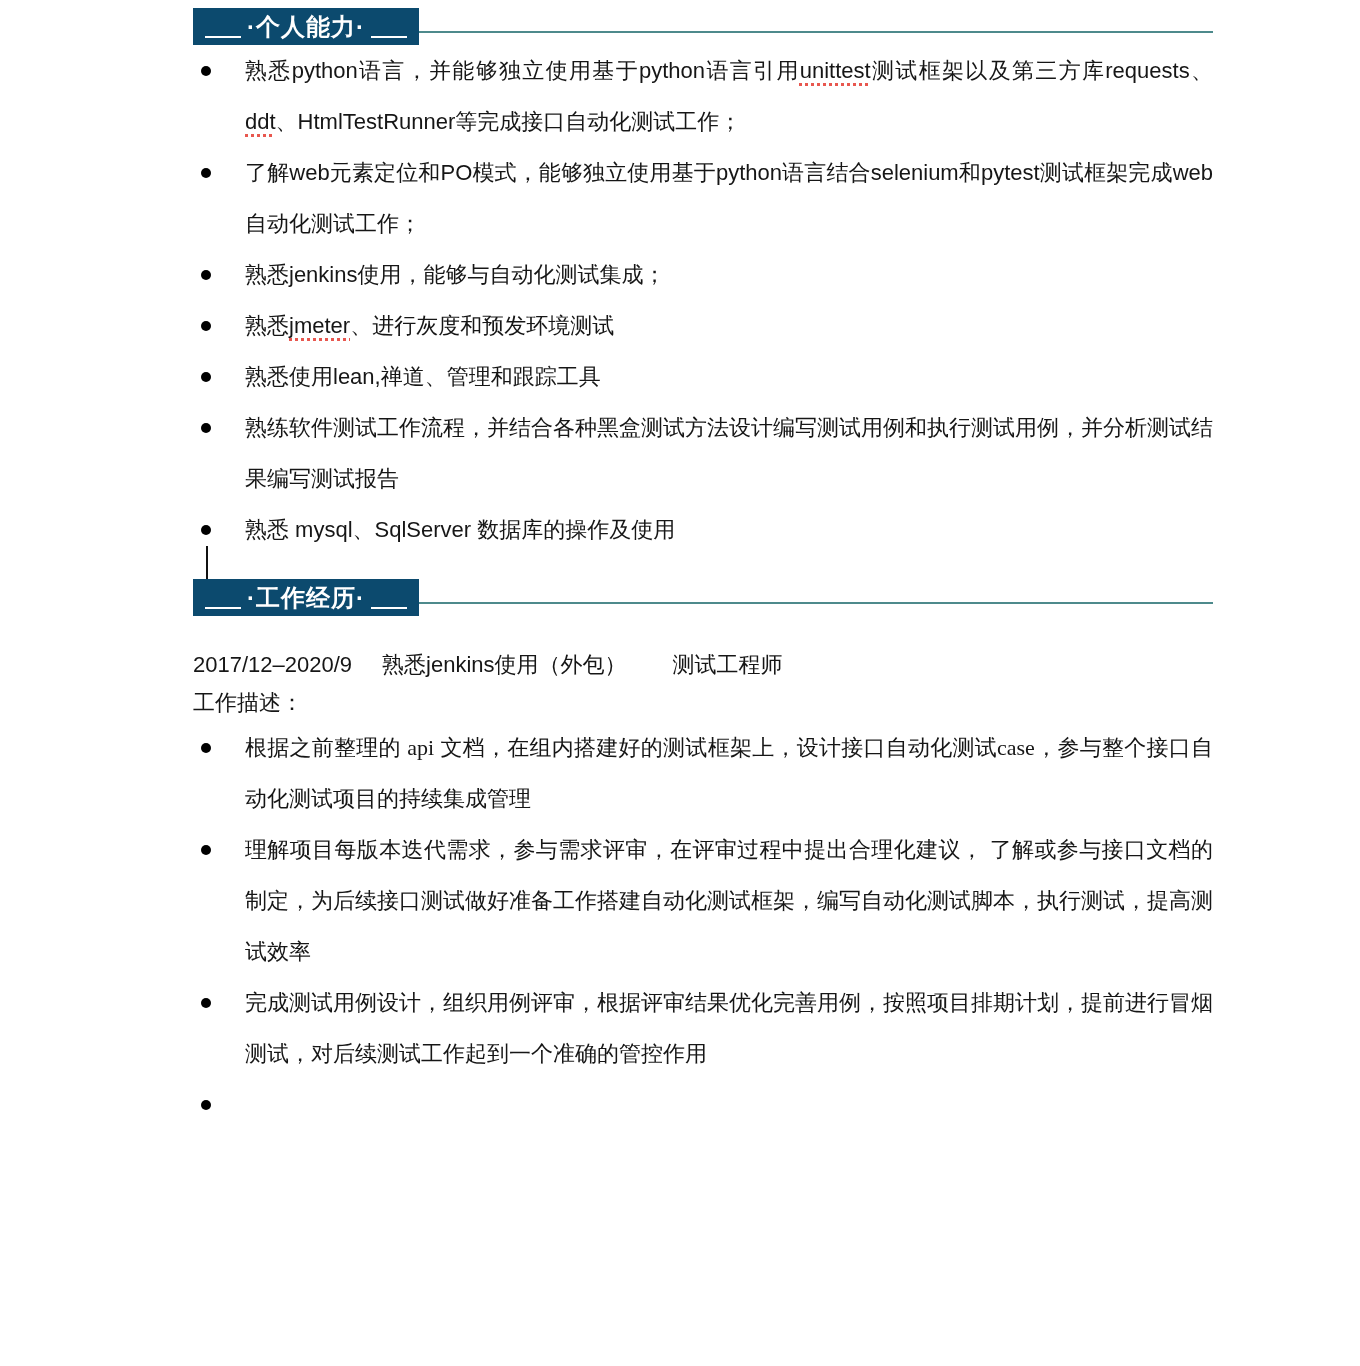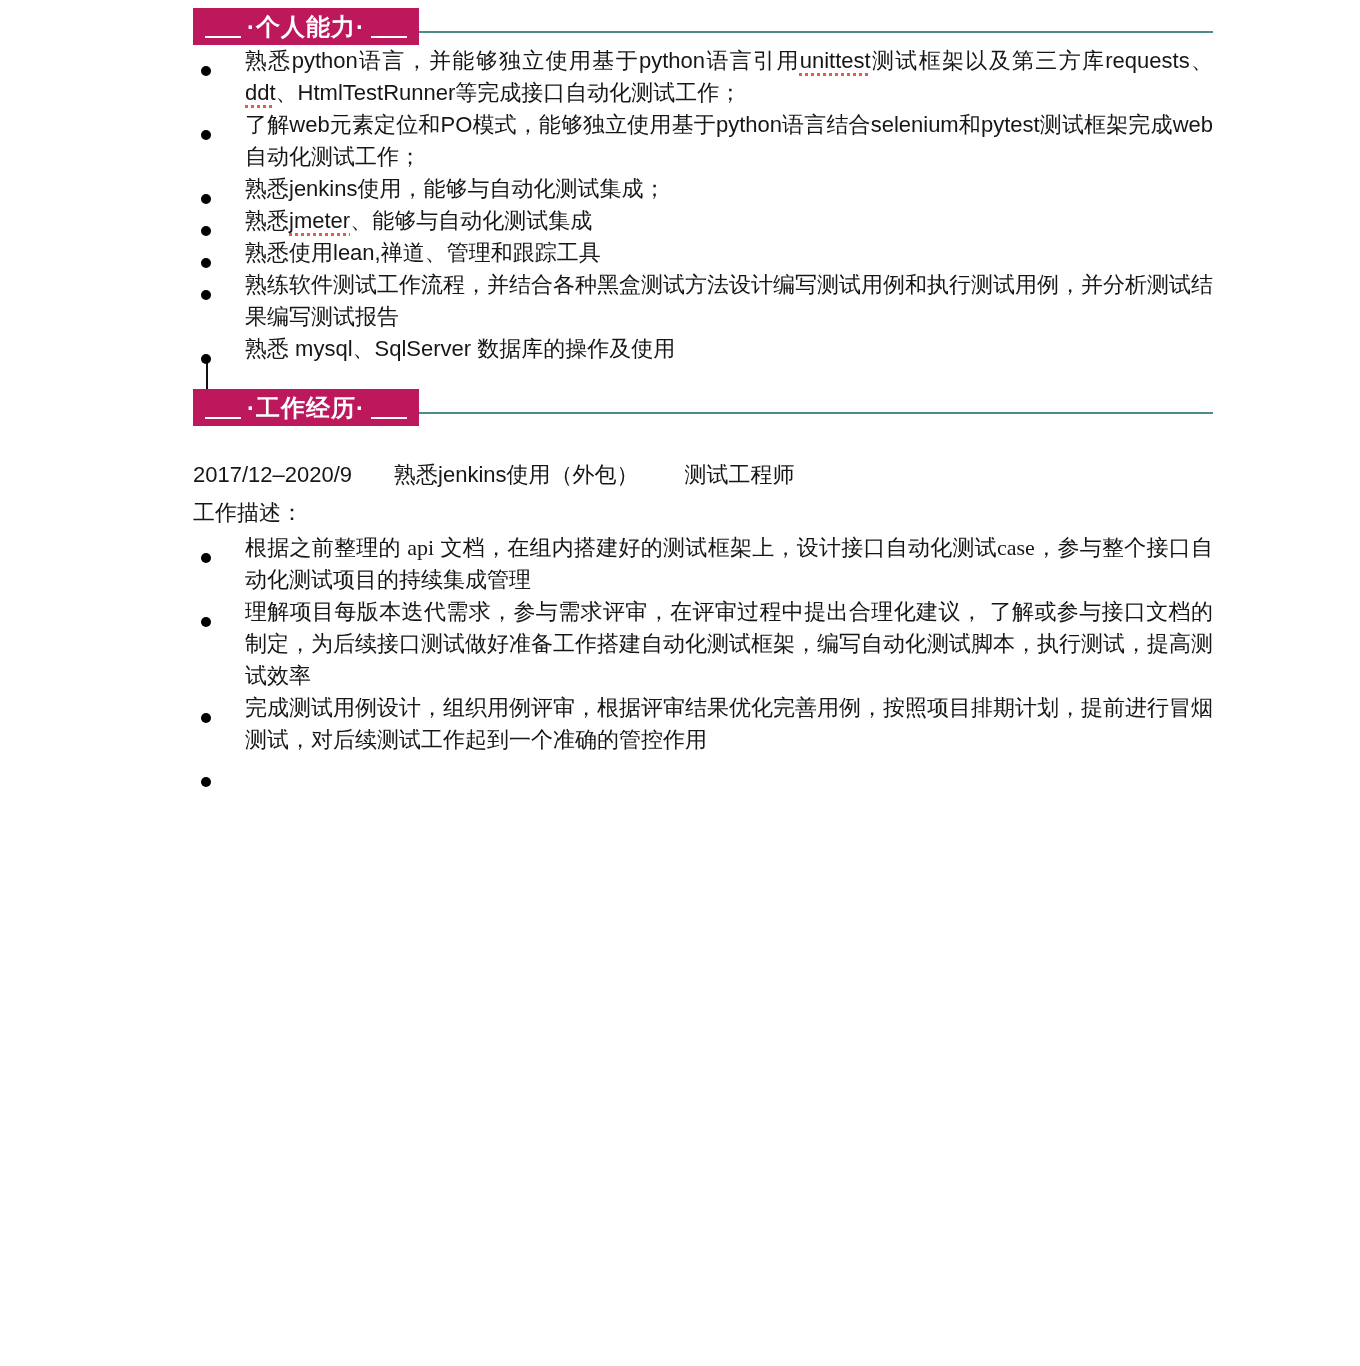--- a/index.html
+++ b/index.html
@@ -8,21 +8,21 @@
     background:#ffffff;
     font-family:"Liberation Sans", sans-serif;
     color:#1a1a1a;
     overflow:hidden;
   }
   .doc { padding:8px 147px 0 193px; }
 
   
   .header-row { display:flex; align-items:flex-end; }
   .badge {
-    background:#be185d;
+    background:#0c4a6e;
     height:37px;
     display:flex; align-items:flex-end;
     padding:0 12px;
     flex:0 0 auto;
   }
   .badge .dash {
     width:36px; height:0;
     border-bottom:2px solid #ffffff;
     margin-bottom:7px;
   }
@@ -34,21 +34,21 @@
     white-space:nowrap;
   }
   .rule { flex:1 1 auto; height:2px; background:#4d8a8c; margin-bottom:12px; }
 
   
   ul.blist { list-style:none; margin:0; padding:0; }
   .blist li {
     position:relative;
     padding-left:52px;
     font-size:22px;
-    line-height:32px;
+    line-height:51px;
     text-align:justify;
     color:#161616;
   }
   .dot {
     position:absolute; left:8px; top:21px;
     width:10px; height:10px; border-radius:50%;
     background:#000;
   }
   .skills-list { margin-top:19px; }
   .exp-list { margin-top:16px; }
@@ -64,42 +64,42 @@
   .serif { font-family:"Liberation Serif", serif; }
 
   
   .cursor {
     width:2px; height:33px; background:#111;
     margin-left:13px; margin-top:-9px; margin-bottom:0;
   }
 
   
   .meta { margin-top:30px; font-size:22px; line-height:38px; color:#161616; }
-  .meta .date { margin-right:42px; }
+  .meta .date { margin-right:30px; }
   .meta .company { margin-right:46px; }
 </style>
 </head>
 <body>
 
 <div class="doc">
 
   <div class="header-row">
     <div class="badge">
       <span class="dash"></span>
       <span class="title">·个人能力·</span>
       <span class="dash"></span>
     </div>
     <div class="rule"></div>
   </div>
 
   <ul class="blist skills-list">
     <li><span class="dot"></span><span>熟悉python语言，并能够独立使用基于python语言引用</span><span class="sp">unittest</span><span>测试框架以及第三方库requests、</span><span class="sp">ddt</span><span>、HtmlTestRunner等完成接口自动化测试工作；</span></li>
     <li><span class="dot"></span><span>了解web元素定位和PO模式，能够独立使用基于python语言结合selenium和pytest测试框架完成web自动化测试工作；</span></li>
     <li><span class="dot"></span><span>熟悉jenkins使用，能够与自动化测试集成；</span></li>
-    <li><span class="dot"></span><span>熟悉</span><span class="sp">jmeter</span><span>、能够与自动化测试集成</span></li>
+    <li><span class="dot"></span><span>熟悉</span><span class="sp">jmeter</span><span>、进行灰度和预发环境测试</span></li>
     <li><span class="dot"></span><span>熟悉使用lean,禅道、管理和跟踪工具</span></li>
     <li><span class="dot"></span><span>熟练软件测试工作流程，并结合各种黑盒测试方法设计编写测试用例和执行测试用例，并分析测试结果编写测试报告</span></li>
     <li><span class="dot"></span><span>熟悉 mysql、SqlServer 数据库的操作及使用</span></li>
   </ul>
 
   <div class="cursor"></div>
 
   <div class="header-row">
     <div class="badge">
       <span class="dash"></span>

